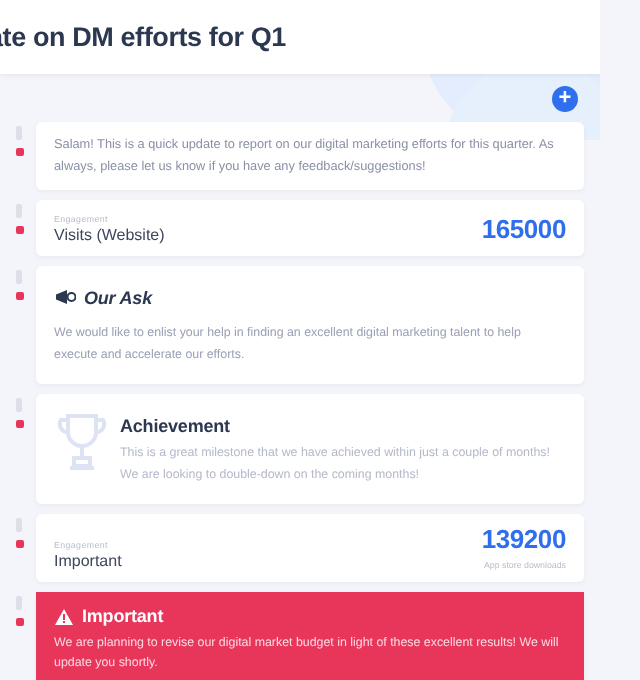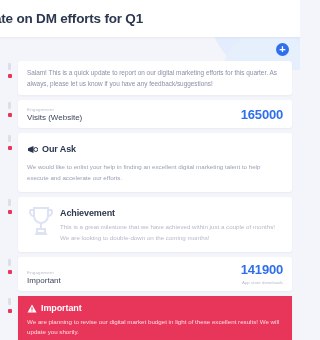--- a/index.html
+++ b/index.html
@@ -171,20 +171,21 @@
     align-items: center;
     gap: 4px;
     margin-bottom: 4px;
   }
   .ask-icon { display: block; }
   .ask-title {
     font-size: 9px;
     font-weight: bold;
     color: #2c3750;
     letter-spacing: -0.1px;
+    font-style: italic;
   }
   .ask-text {
     font-size: 6.2px;
     line-height: 1.75;
     color: #9aa0b4;
   }
 
   
   .ach-block {
     padding: 7px 9px 9px 9px;
@@ -318,21 +319,21 @@
   <div class="gutter">
     <span class="handle-grip"></span>
     <span class="handle-del"></span>
   </div>
   <div class="metric-block">
     <div class="metric-left">
       <div class="metric-kicker">Engagement</div>
       <div class="metric-label">Important</div>
     </div>
     <div class="metric-right">
-      <div class="metric-value">141900</div>
+      <div class="metric-value">139200</div>
       <div class="metric-sub">App store downloads</div>
     </div>
   </div>
 </div>
 
 <div class="block">
   <div class="gutter">
     <span class="handle-grip"></span>
     <span class="handle-del"></span>
   </div>

